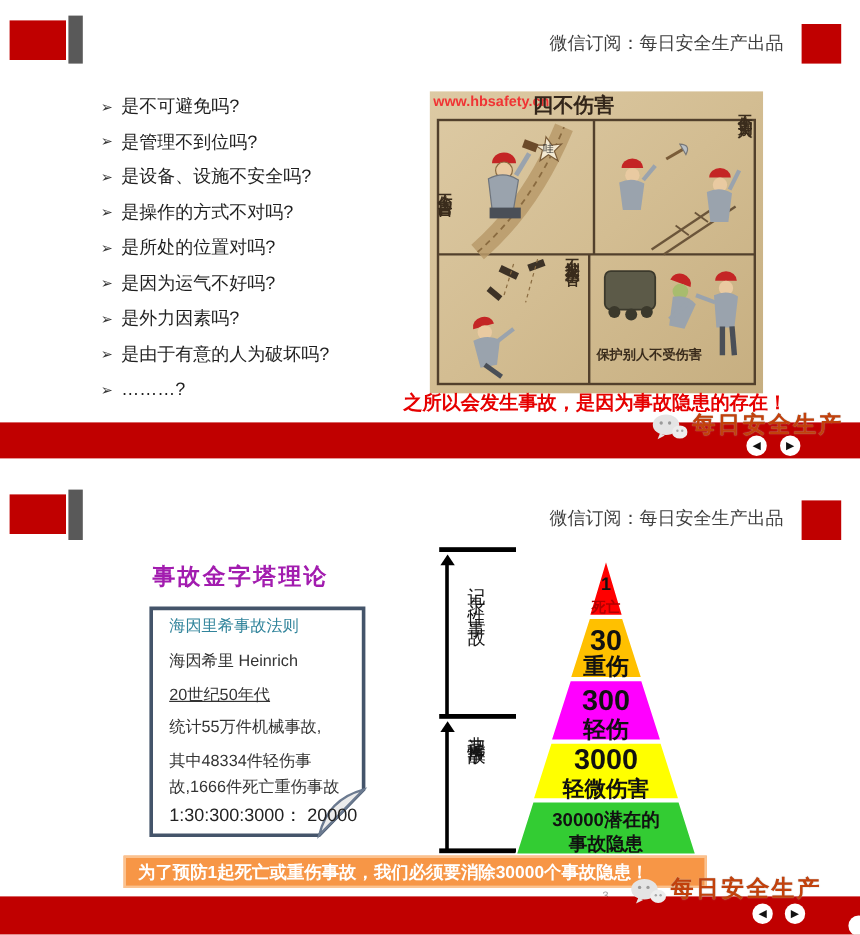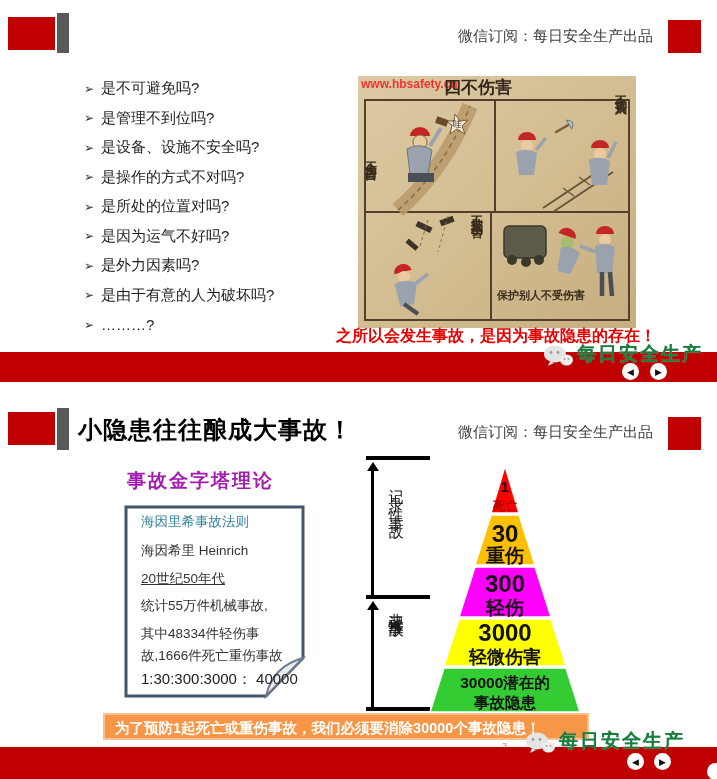--- a/index.html
+++ b/index.html
@@ -15,21 +15,21 @@
   
   .bullet-row{display:flex;align-items:center;height:29.5px;font-size:15px;color:#1f1f1f;white-space:nowrap;}
   .bmark{font-size:12px;color:#333;margin-right:7px;}
   
   .caption1{font-size:16px;font-weight:bold;color:#e60000;white-space:nowrap;}
   .red-bar{left:0;width:717px;background:#c00000;}
   .banner{width:486px;height:27px;background:#f79646;border:2px solid #fbc28f;color:#fff;
           font-weight:bold;font-size:14.5px;line-height:27px;padding-left:10px;white-space:nowrap;box-sizing:border-box;}
   
   .wm{display:flex;align-items:flex-end;gap:4px;}
-  .wm-text{font-size:19px;font-weight:bold;color:#15803d;text-shadow:0 0 1px #ababab;white-space:nowrap;letter-spacing:2px;}
+  .wm-text{font-size:19px;font-weight:bold;color:#c2410c;text-shadow:0 0 1px #ababab;white-space:nowrap;letter-spacing:2px;}
   .navbtn{width:17px;height:17px;border-radius:50%;background:#fff;color:#111;font-size:9px;
           display:flex;align-items:center;justify-content:center;cursor:pointer;}
   
   .theory-title{font-family:"Liberation Serif","DejaVu Serif",serif;font-size:19px;font-weight:bold;color:#a21caf;letter-spacing:2px;white-space:nowrap;}
   .note-line{font-size:13.5px;color:#333;white-space:nowrap;}
   .note-line.blue{color:#31849b;}
   .note-line.ratio{font-size:15px;color:#222;}
   
   .tick{background:#000;height:4px;width:64px;}
   .vline{background:#000;width:3px;}
@@ -189,37 +189,36 @@
       <circle cx="21.5" cy="14" r="1" fill="#a8a8a8"></circle>
         <circle cx="25.5" cy="14" r="1" fill="#a8a8a8"></circle>
     </svg>
     <span class="wm-text">每日安全生产</span>
   </div>
   <div class="abs navbtn" style="left:622px;top:363px;">◀</div>
   <div class="abs navbtn" style="left:650px;top:363px;">▶</div>
 
   <div class="abs hdr-red-rect" style="left:8px;top:412px;"></div>
   <div class="abs hdr-gray-bar" style="left:57px;top:408px;height:42px;"></div>
-  <div class="abs hdr-title" style="left:78px;top:414px;">小隐患往往酿成大事故！</div>
   <div class="abs hdr-wechat" style="left:458px;top:423px;">微信订阅：每日安全生产出品</div>
   <div class="abs hdr-red-square" style="left:668px;top:417px;"></div>
 
   <div class="abs theory-title" style="left:127px;top:468px;">事故金字塔理论</div>
 
   <svg class="abs" style="left:124px;top:505px;" width="182" height="194" viewBox="0 0 182 194">
     <path d="M2,2 H179 V153 L142,191 H2 Z" fill="#ffffff" stroke="#44546a" stroke-width="3"></path>
     <path d="M179,153 L142,191 Q149,161 179,153 Z" fill="#ececec" stroke="#6b7a90" stroke-width="2"></path>
   </svg>
   <div class="abs note-line blue" style="left:141px;top:513px;">海因里希事故法则</div>
   <div class="abs note-line" style="left:141px;top:542px;">海因希里 Heinrich</div>
   <div class="abs note-line" style="left:141px;top:570px;text-decoration:underline;">20世纪50年代</div>
   <div class="abs note-line" style="left:141px;top:597px;">统计55万件机械事故,</div>
   <div class="abs note-line" style="left:141px;top:625px;">其中48334件轻伤事</div>
   <div class="abs note-line" style="left:141px;top:647px;">故,1666件死亡重伤事故</div>
-  <div class="abs note-line ratio" style="left:141px;top:670px;">1:30:300:3000：  40000</div>
+  <div class="abs note-line ratio" style="left:141px;top:670px;">1:30:300:3000：  20000</div>
 
   <div class="abs tick" style="left:366px;top:456px;"></div>
   <div class="abs uparrow" style="left:367px;top:462px;"></div>
   <div class="abs vline" style="left:371px;top:470px;height:126px;"></div>
   <div class="abs tick" style="left:366px;top:595px;"></div>
   <div class="abs uparrow" style="left:367px;top:601px;"></div>
   <div class="abs vline" style="left:371px;top:609px;height:99px;"></div>
   <div class="abs tick" style="left:366px;top:707px;"></div>
   <div class="abs vtext" style="left:386px;top:477px;letter-spacing:9px;">记录性事故</div>
   <div class="abs vtext" style="left:386px;top:601px;letter-spacing:2px;">非记录性事故</div>

